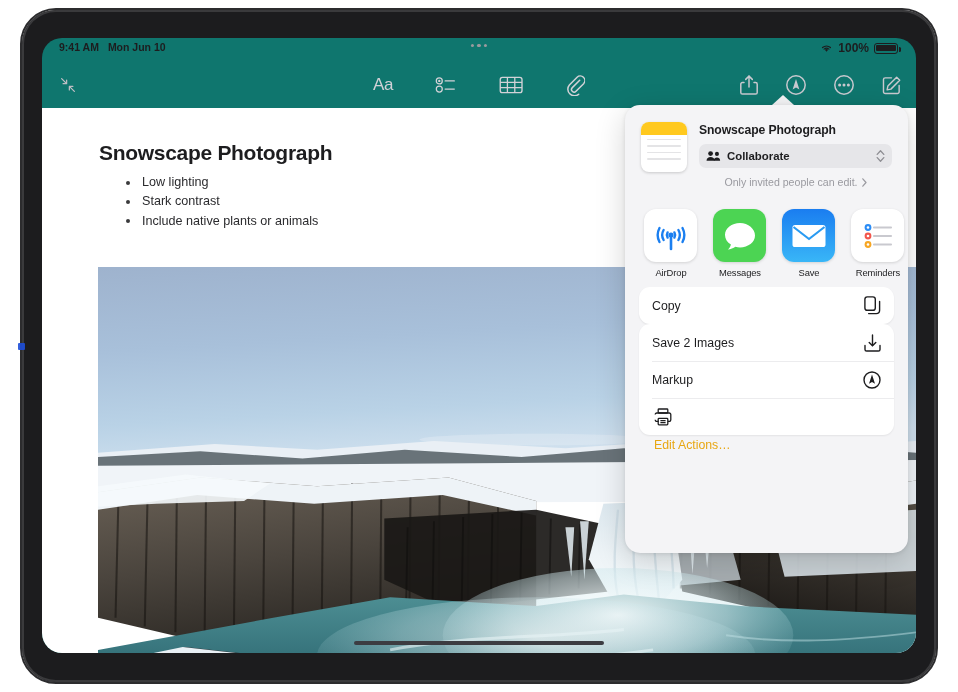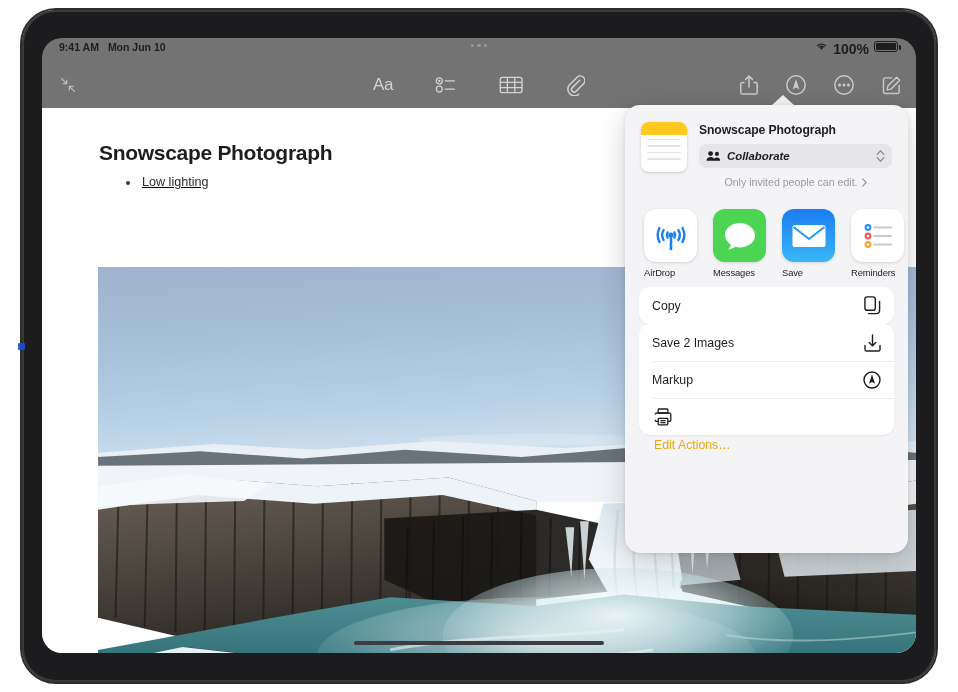--- a/index.html
+++ b/index.html
@@ -22,38 +22,38 @@
   .bezel-outline {
     position:absolute; left:20px; top:8px; width:918px; height:676px;
     border:2px solid #2c2c2e; border-radius:36px; pointer-events:none;
   }
   .edge-marker {
     position:absolute; left:18px; top:343px; width:7px; height:7px;
     background:#1d4ed8; border-radius:1px; opacity:.9;
   }
   .screen {
     position:absolute; left:42px; top:38px; width:874px; height:615px;
-    background:#737373; border-radius:20px; overflow:hidden;
+    background:#0f766e; border-radius:20px; overflow:hidden;
   }
 
   
   .statusbar {
     position:absolute; left:0; top:0; width:100%; height:24px;
     display:flex; align-items:center; z-index:40;
   }
   .sb-left {
     position:absolute; left:17px; top:3px;
     display:flex; gap:9px; align-items:baseline;
     font-size:10.5px; color:#1d1d1f; font-weight:700;
   }
   .sb-date { font-weight:600; }
   .sb-right {
     position:absolute; right:18px; top:3px;
-    display:flex; gap:5px; align-items:flex-start;
-    font-size:14px; color:#1d1d1f; font-weight:700;
+    display:flex; gap:5px; align-items:center;
+    font-size:12px; color:#1d1d1f; font-weight:700;
   }
   .wifi { width:13px; height:10px; position:relative; }
   .battery {
     width:24px; height:11px; border:1.4px solid #1d1d1f;
     border-radius:3px; position:relative; display:flex; align-items:center;
   }
   .battery:after{
     content:""; position:absolute; right:-3.5px; top:3px;
     width:2px; height:5px; background:#1d1d1f; border-radius:0 1.5px 1.5px 0;
   }
@@ -91,21 +91,20 @@
     position:absolute; left:0; top:70px; width:100%; bottom:0;
     background:#ffffff; overflow:hidden;
   }
   .note-title {
     position:absolute; left:57px; top:33px;
     font-size:21px; font-weight:700; color:#1d1d1f; letter-spacing:-.3px;
   }
   .note-list {
     position:absolute; left:82px; top:65px;
     list-style:none;
-    text-decoration:underline;
   }
   .note-list li {
     position:relative; font-size:12.6px; color:#2b2b2e;
     line-height:19.3px; padding-left:18px;
   }
   .note-list li:before {
     content:""; position:absolute; left:2px; top:7.5px;
     width:4px; height:4px; border-radius:50%; background:#3a3a3c;
   }
   .photo {
@@ -137,32 +136,32 @@
   .sheet-head-right { flex:1; min-width:0; padding-top:1px; }
   .sheet-title {
     font-size:12.2px; font-weight:700; color:#1d1d1f; letter-spacing:-.1px;
     white-space:nowrap; overflow:hidden; text-overflow:ellipsis;
   }
   .collab-select {
     margin-top:7px; height:24px; background:#e6e6e9; border-radius:7px;
     display:flex; align-items:center; padding:0 7px; gap:6px;
     font-size:11.4px; font-weight:600; color:#1d1d1f;
   }
-  .collab-select .lbl { flex:1;font-style:italic; }
+  .collab-select .lbl { flex:1; }
   .sheet-subnote {
     margin-top:8px; text-align:center; font-size:10.6px; color:#9a9aa0;
     display:flex; align-items:center; justify-content:center; gap:4px;
   }
 
   
   .apps-row {
     display:flex; gap:15px; padding:8px 0 9px 19px;
     overflow:hidden;
   }
-  .app { width:54px; flex:none; }
+  .app { width:54px; flex:none; text-align:center; }
   .app-icon {
     width:53px; height:53px; border-radius:12px; background:#fff;
     box-shadow:0 1px 3px rgba(0,0,0,.14);
     display:flex; align-items:center; justify-content:center; overflow:hidden;
   }
   .app-label { margin-top:5px; font-size:9.4px; color:#1d1d1f; letter-spacing:-.1px; }
 
   
   .cards { padding:0 14px; }
   .card {
@@ -285,20 +284,22 @@
         </span>
       </div>
     </div>
 
     <div class="caret"></div>
 
     <div class="note">
       <div class="note-title">Snowscape Photograph</div>
       <ul class="note-list">
         <li>Low lighting</li>
+        <li>Stark contrast</li>
+        <li>Include native plants or animals</li>
       </ul>
 
       <div class="photo">
         <svg viewBox="0 0 560 420" preserveAspectRatio="xMidYMid slice">
           <defs>
             <linearGradient id="sky" x1="0" y1="0" x2="0.15" y2="1">
               <stop offset="0" stop-color="#8fa6c6"></stop>
               <stop offset="0.32" stop-color="#9db1cc"></stop>
               <stop offset="0.62" stop-color="#a8c0da"></stop>
               <stop offset="0.85" stop-color="#b9d2e6"></stop>

